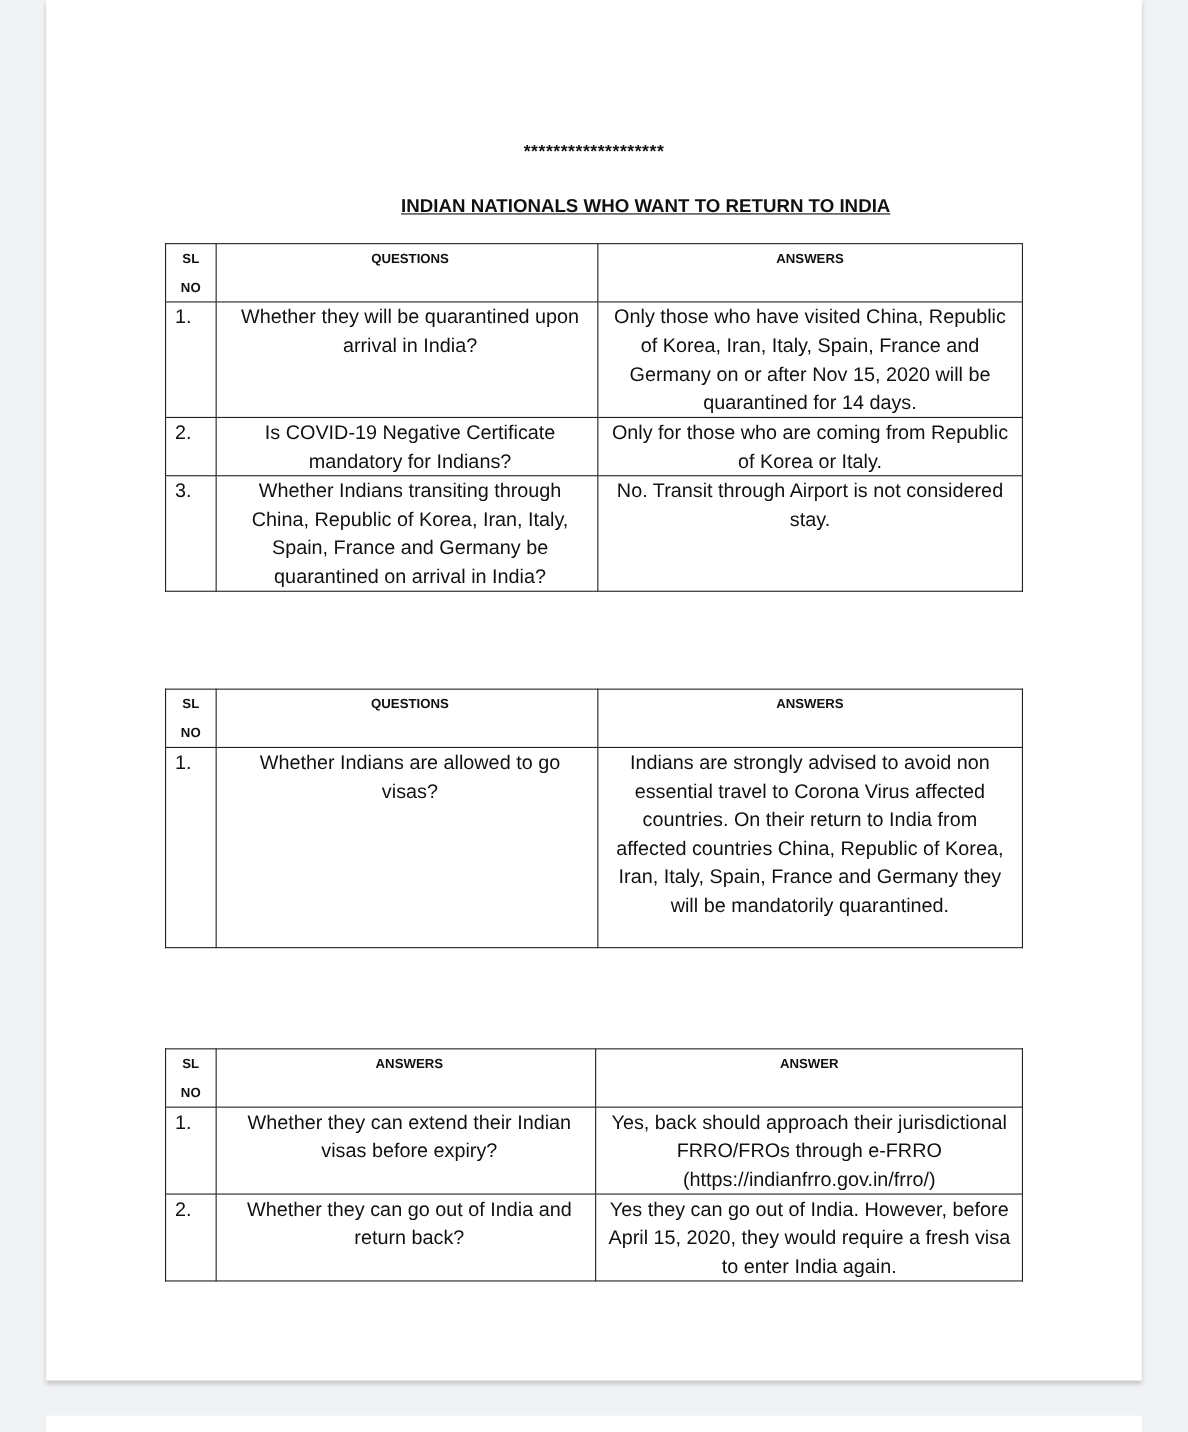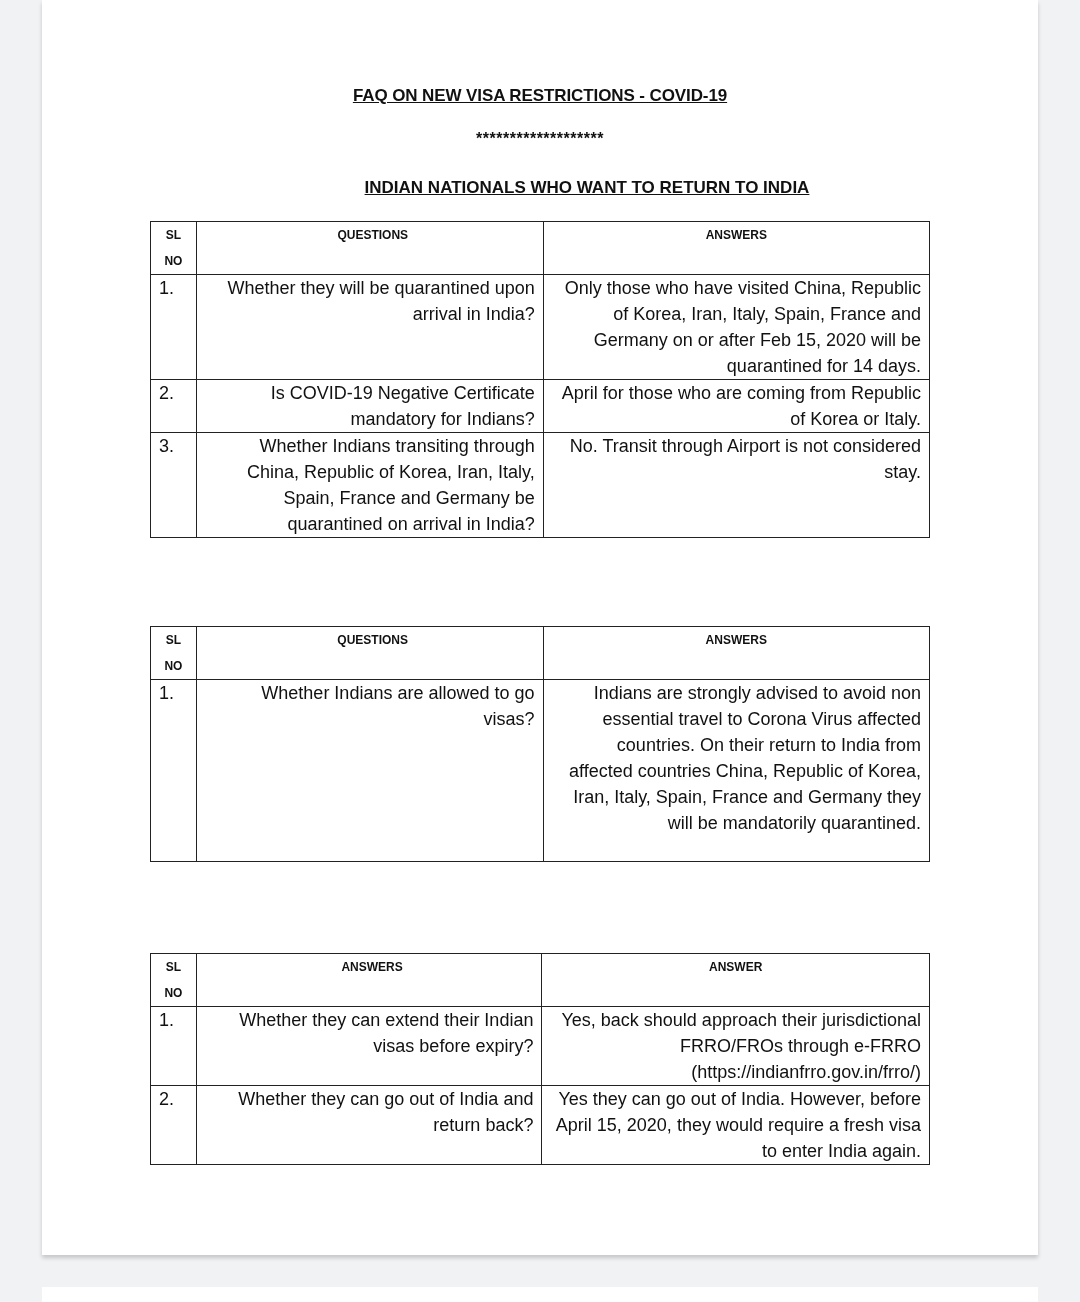--- a/index.html
+++ b/index.html
@@ -7,52 +7,51 @@
          font-family:"Liberation Sans", sans-serif; color:#111; }
   .page { position:absolute; left:42px; width:996px; background:#fff; }
   #page1 { top:0; height:1255px; box-shadow:0 3px 4px rgba(0,0,0,0.18); }
   #page2 { top:1287px; height:40px; }
   .title { position:absolute; left:0; width:100%; text-align:center; font-weight:bold;
            text-decoration:underline; font-size:17px; letter-spacing:-0.1px; }
   .stars { position:absolute; left:0; width:100%; text-align:center; font-weight:bold; font-size:16px; letter-spacing:0.5px; }
   .sec { position:absolute; left:0; width:100%; text-align:center; font-weight:bold;
          text-decoration:underline; font-size:17px;margin-left:47px; }
   table.faq { position:absolute; left:108px; width:780px; border-collapse:collapse; font-size:18px; line-height:26px; }
-  table.faq td, table.faq th { border:1px solid #222; vertical-align:top; padding:0 8px; text-align:right; }
+  table.faq td, table.faq th { border:1px solid #222; vertical-align:top; padding:0 8px; text-align:center; }
   table.faq th { font-weight:bold; text-align:center; font-size:12px; }
   table.faq th.sl, table.faq td.sl { width:29px; text-align:center; padding:0 8px; }
   table.faq td.sl { text-align:left; }
   table.faq .q { width:327px;padding-left:14px; }
   table.faq .a { width:373px; }
   tr.hdr { height:52px; }
 </style>
 </head>
 <body>
 
 <div class="page" id="page1">
-  <div class="title" style="top:86px;">FAQ ON  NEW VISA RESTRICTIONS - COVID-19</div>
   <div class="stars" style="top:130px;">*******************</div>
 
   <div class="sec" style="top:178px;">INDIAN NATIONALS WHO WANT TO RETURN TO INDIA</div>
   <table class="faq" style="top:221px;">
     <tbody>
         <tr class="hdr">
       <th class="sl">SL NO</th>
       <th class="q">QUESTIONS</th>
       <th class="a">ANSWERS</th>
     </tr>
     <tr style="height:104px;">
       <td class="sl">1.</td>
       <td class="q">Whether they will be quarantined upon arrival in India?</td>
-      <td class="a">Only those who have visited China, Republic of Korea, Iran, Italy, Spain, France and Germany on or after Feb 15, 2020 will be quarantined for 14 days.</td>
+      <td class="a">Only those who have visited China, Republic of Korea, Iran, Italy, Spain, France and Germany on or after Nov 15, 2020 will be quarantined for 14 days.</td>
     </tr>
     <tr style="height:52px;">
       <td class="sl">2.</td>
       <td class="q">Is COVID-19 Negative Certificate mandatory for Indians?</td>
-      <td class="a">April for those who are coming from Republic of Korea or Italy.</td>
+      <td class="a">Only for those who are coming from Republic of Korea or Italy.</td>
     </tr>
     <tr style="height:104px;">
       <td class="sl">3.</td>
       <td class="q">Whether Indians transiting through China, Republic of Korea, Iran, Italy, Spain, France and Germany be quarantined on arrival in India?</td>
       <td class="a">No. Transit through Airport is not considered stay.</td>
     </tr>
   </tbody>
     </table>
 
   <table class="faq" style="top:626px;">

